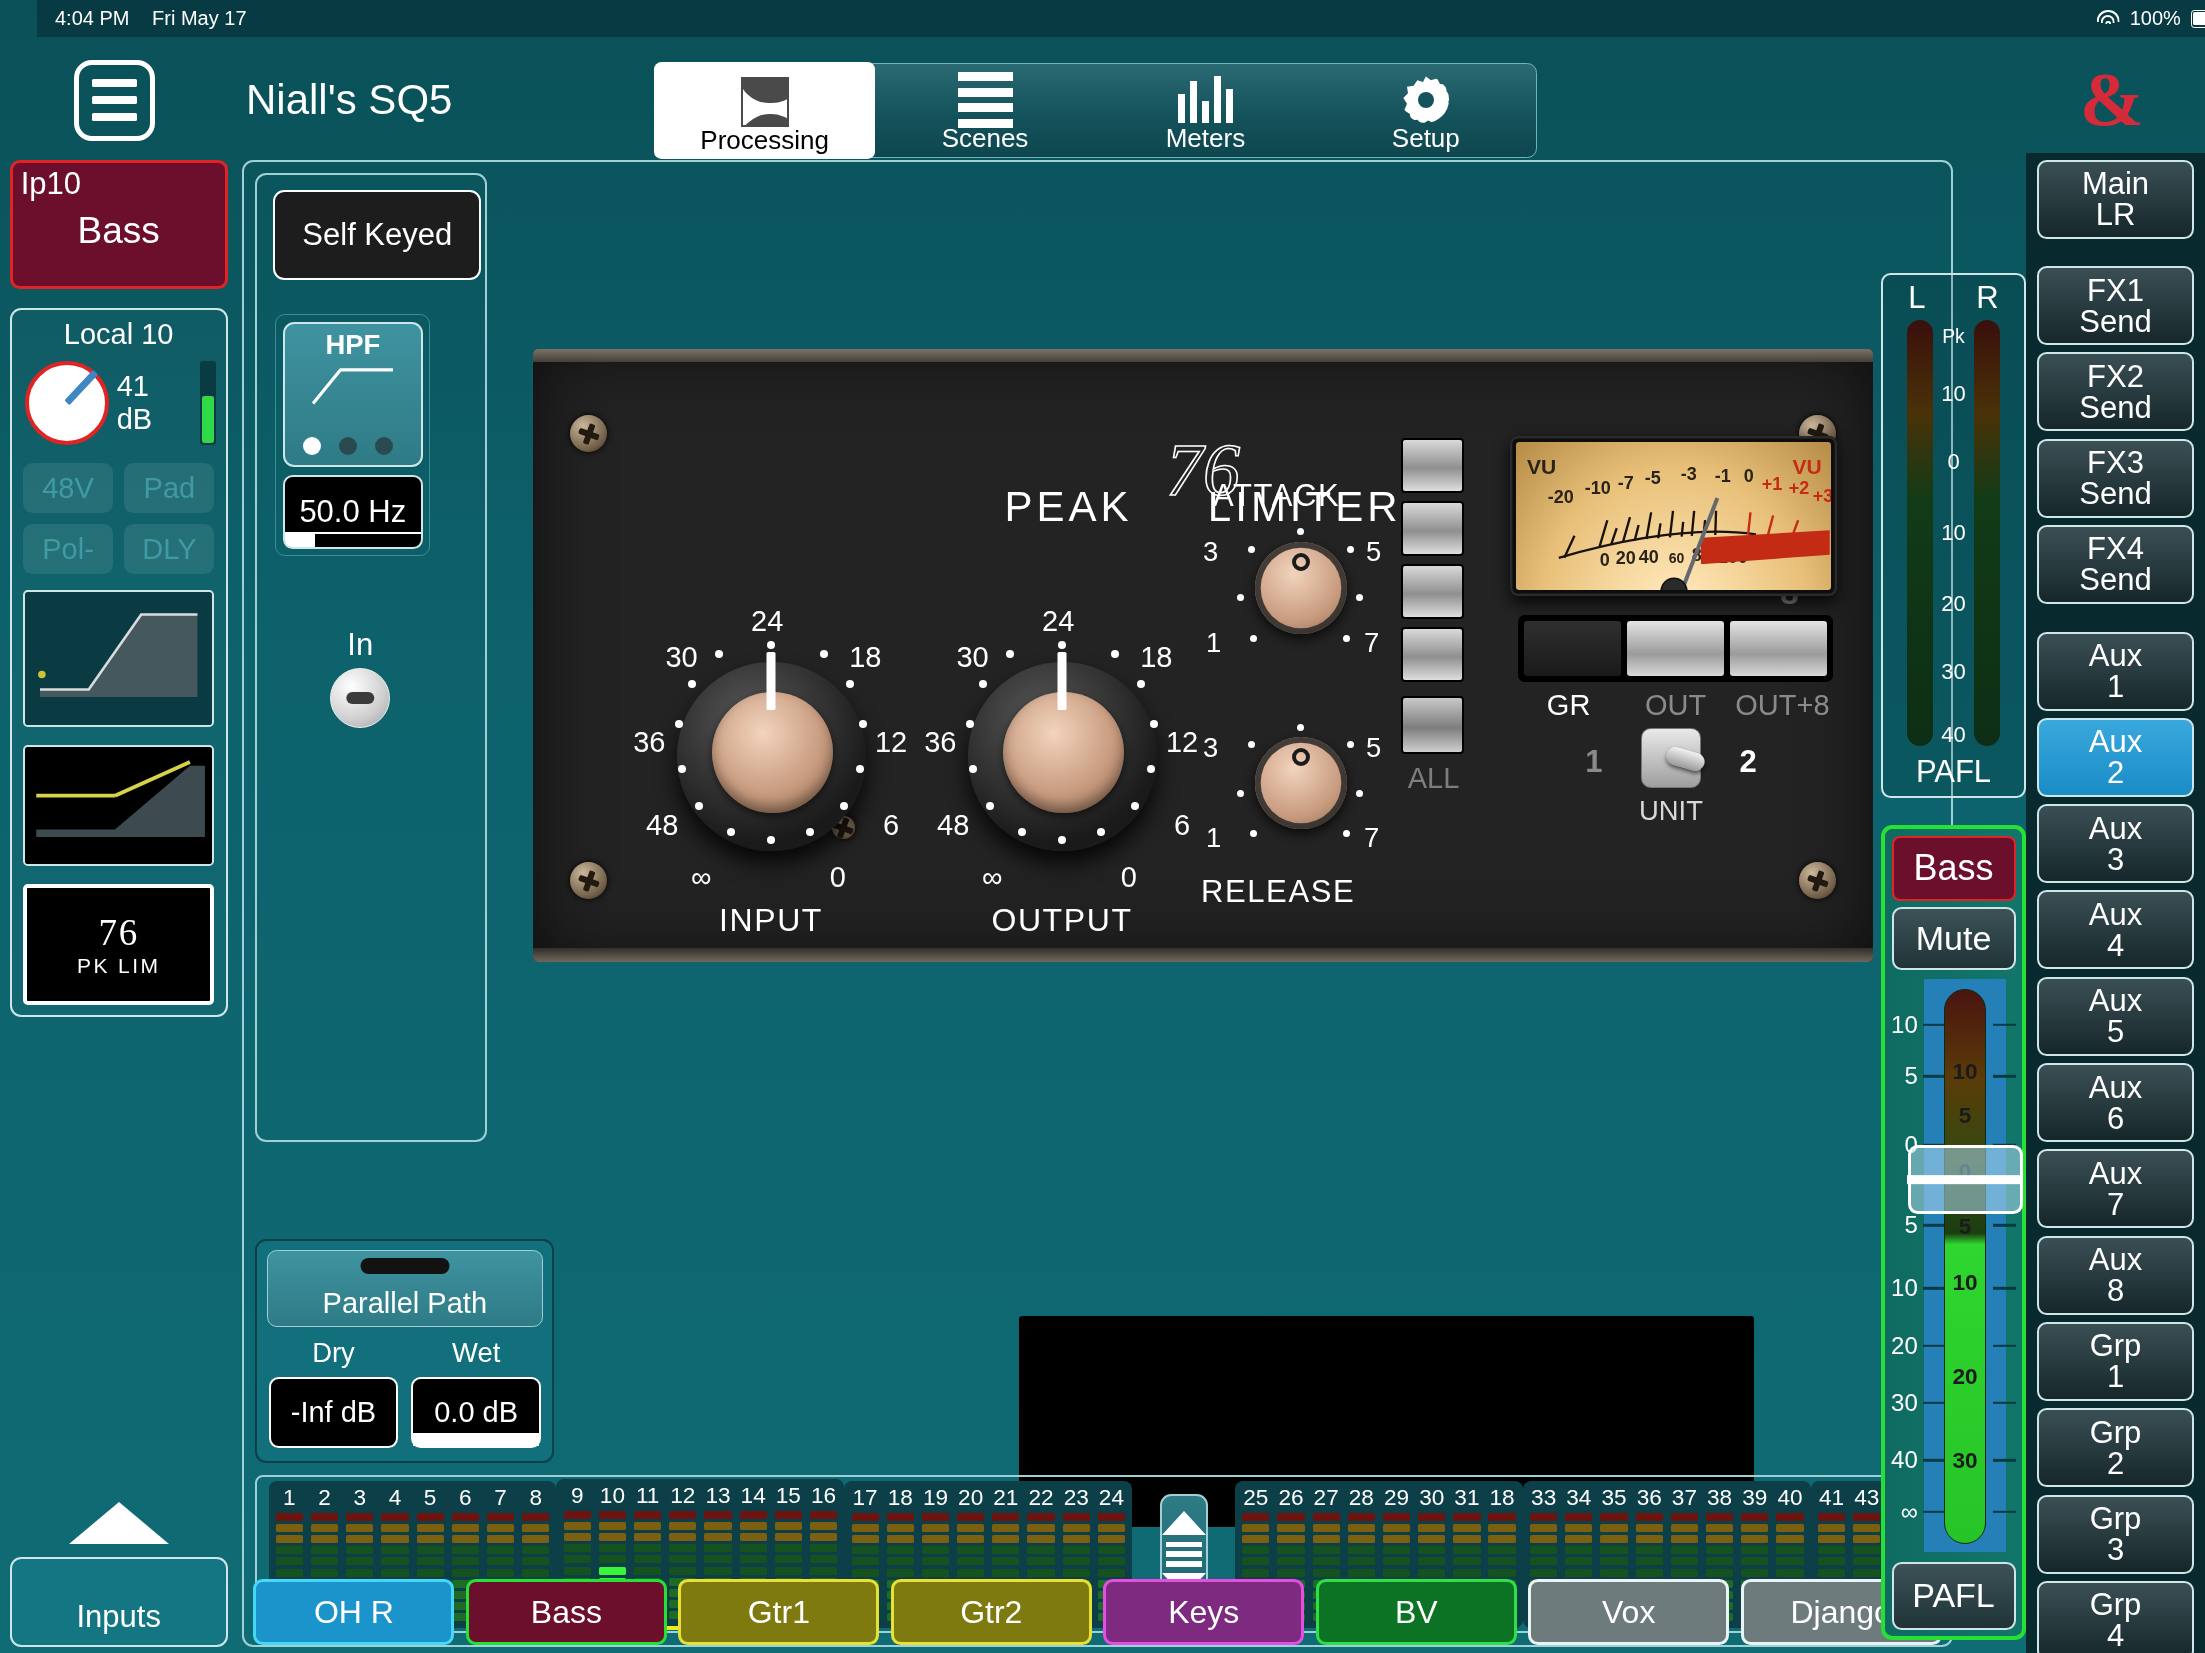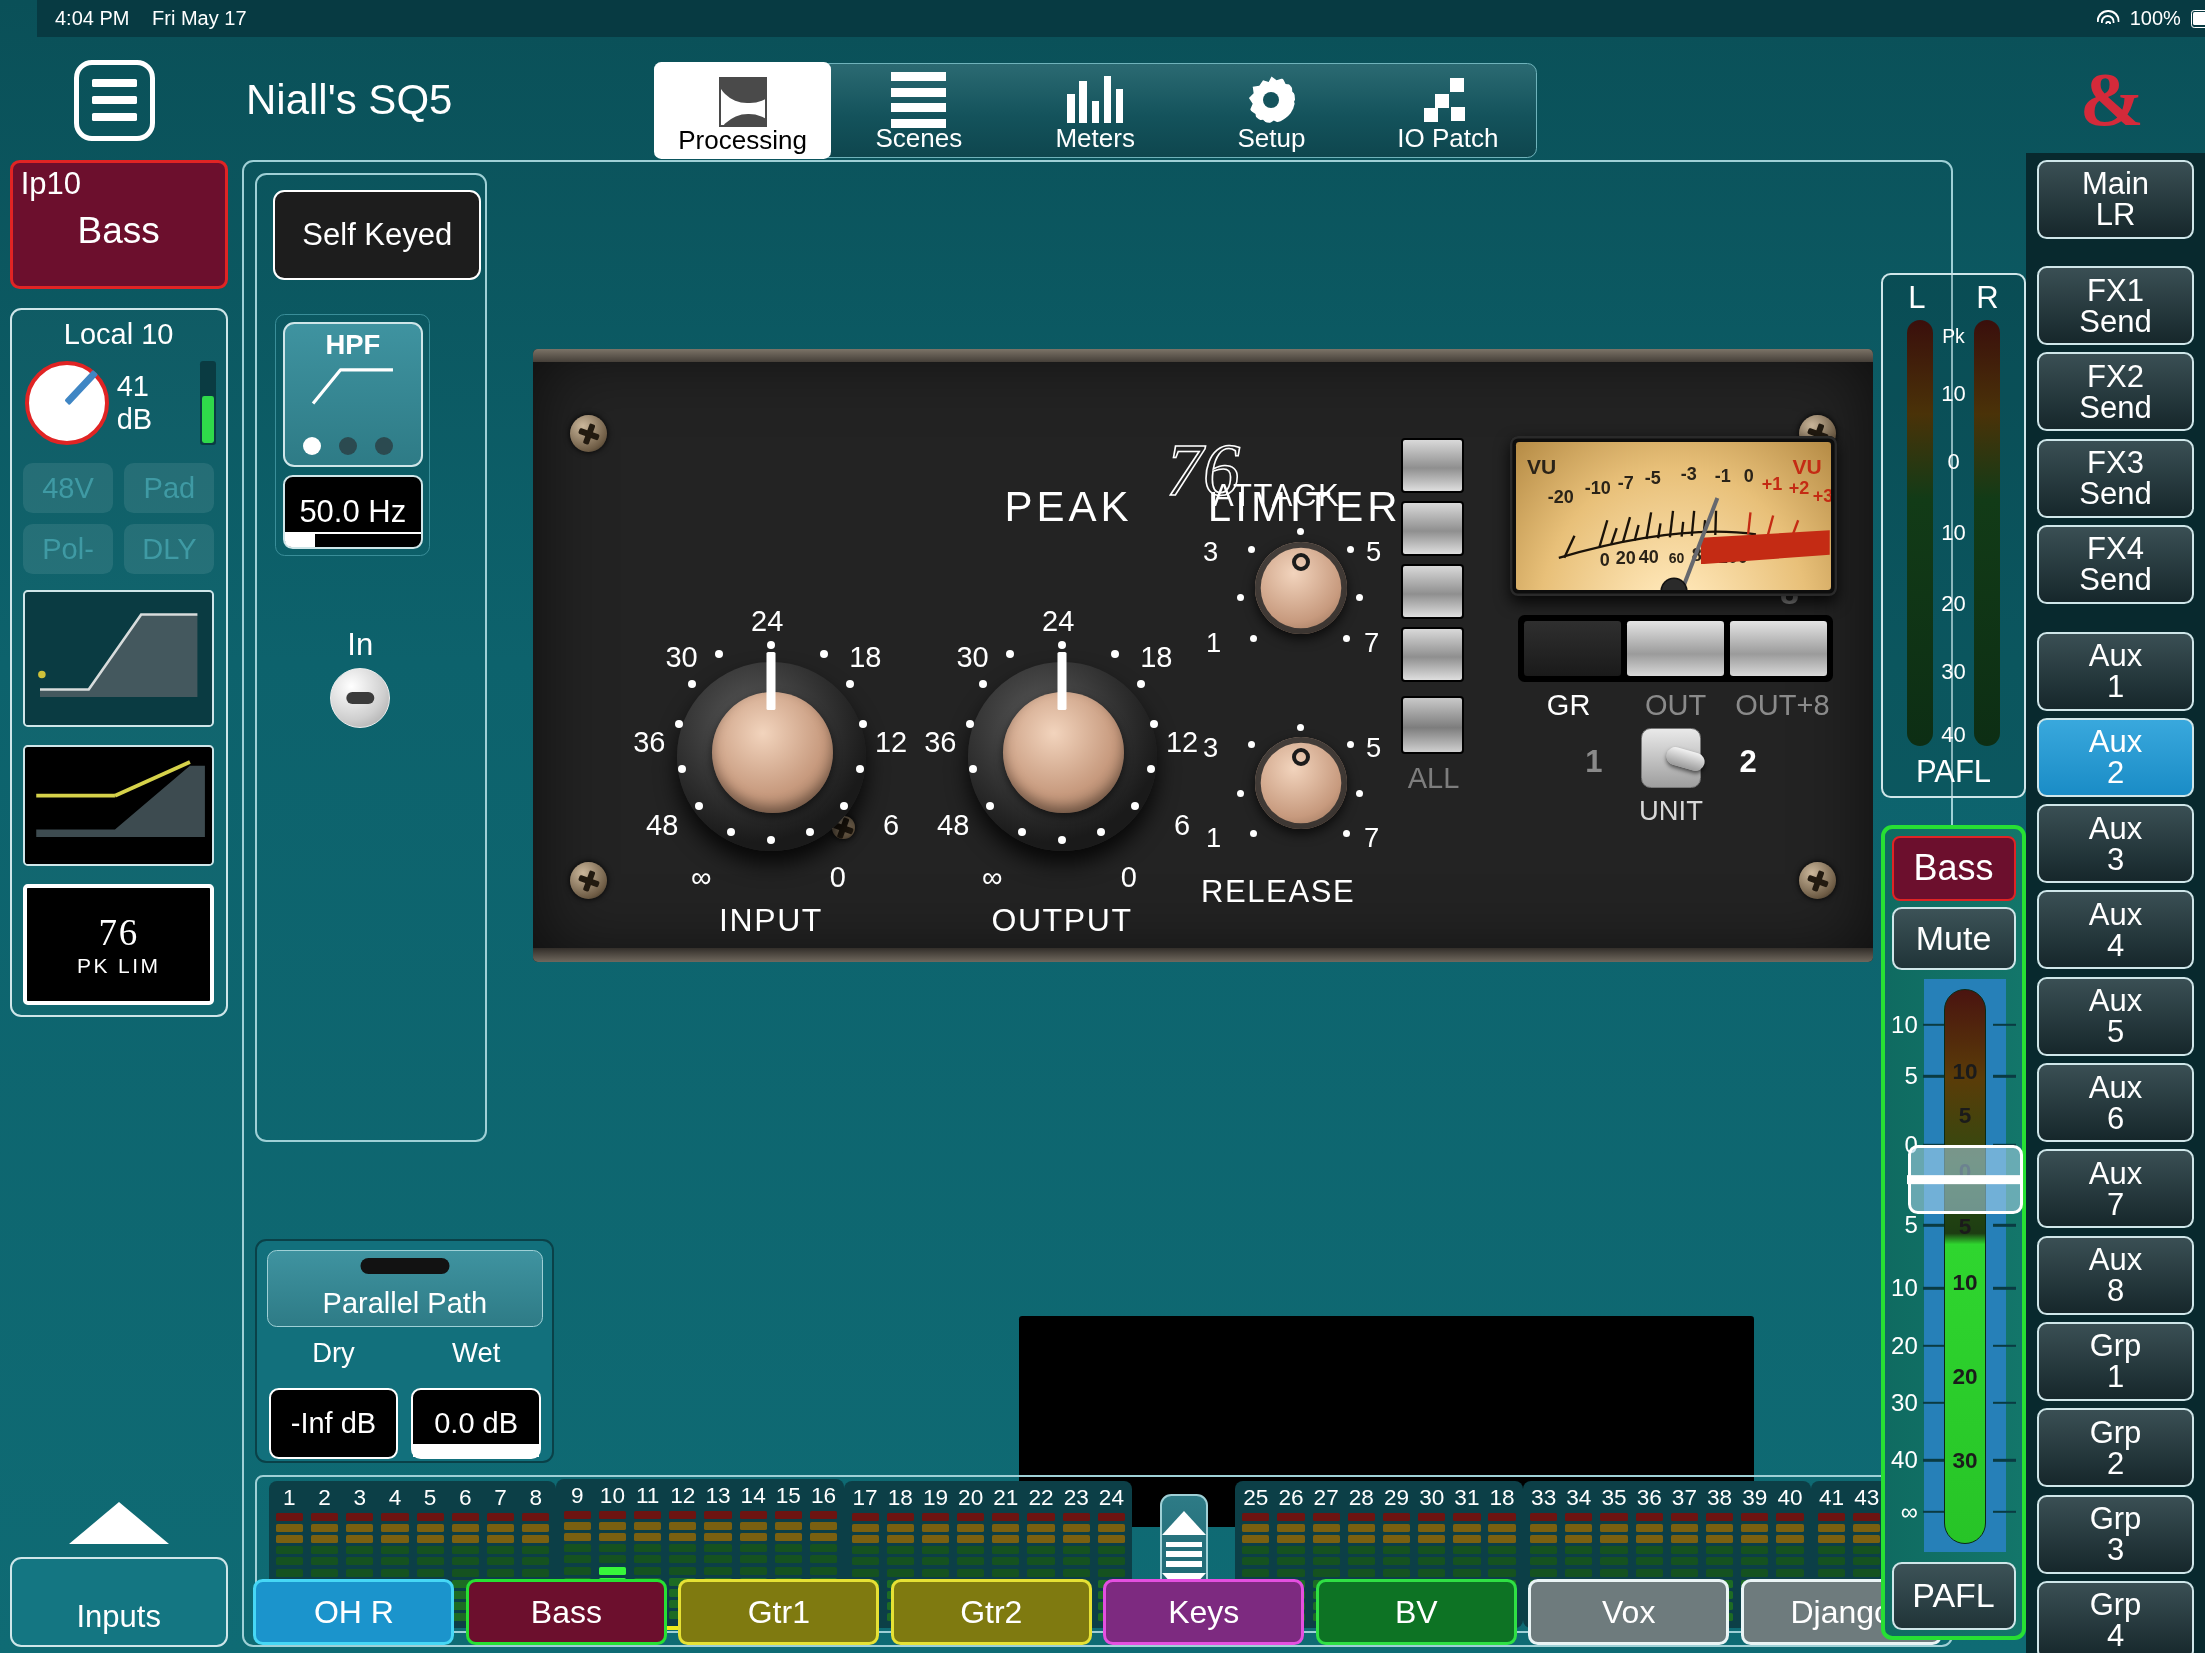--- a/index.html
+++ b/index.html
@@ -132,21 +132,21 @@
 
   .parallel { position:absolute; left:11.3px; bottom:182px; width:299px; height:224px;
      border:2.4px solid #0a4148; border-radius:11.3px; background:#12707c; }
   .pp-head { margin:9.7px; height:77px; background:linear-gradient(180deg,#3f93a0,#2e7b86);
      border:1.6px solid #9fd0d6; border-radius:9.7px; position:relative; color:#fff; font-size:29px;
      display:flex; align-items:flex-end; justify-content:center; padding-bottom:6.5px;}
   .pp-head .grip { position:absolute; left:50%; transform:translateX(-50%); top:6.5px; width:89px; height:16px; background:#121212; border-radius:8px;}
   .pp-cols { display:flex; gap:13px; padding:0 11.3px;}
   .pp-col { flex:1; text-align:center; color:#fff;}
   .pp-col .cl { font-size:27.4px; }
-  .pp-col .cv { margin-top:19px; height:71px; background:#000; border:2.4px solid #fff; border-radius:9.7px;
+  .pp-col .cv { margin-top:8px; height:71px; background:#000; border:2.4px solid #fff; border-radius:9.7px;
      color:#fff; font-size:29px; display:flex; align-items:center; justify-content:center; position:relative;}
   .pp-col .cv .fill { position:absolute; left:0; bottom:0; height:14.5px; background:#fff; border-top:1.6px solid #fff;}
 
   
   .plugin { position:absolute; left:289px; top:187px; width:1340px; height:613px;
      background:#232323; border-radius:4.8px; overflow:hidden;
      box-shadow: inset 0 0 73px rgba(0,0,0,0.65); }
   .plugin::before { content:""; position:absolute; left:0; right:0; top:0; height:13px;
      background:linear-gradient(180deg,#8d8375,#4d463e); opacity:.85;}
   .plugin::after { content:""; position:absolute; left:0; right:0; bottom:0; height:14.5px;
@@ -352,31 +352,20 @@
               <i style="height:34px"></i>
             </span>
         </span>
         <span class="tab-label">Meters</span>
       </div>
       <div class="tab">
         <span class="ticon">
             <span class="ic-gear"></span>
           </span>
         <span class="tab-label">Setup</span>
-      </div>
-      <div class="tab">
-        <span class="ticon">
-          <span class="ic-patch">
-              <i></i>
-              <i></i>
-              <i></i>
-              <i></i>
-            </span>
-        </span>
-        <span class="tab-label">IO Patch</span>
       </div>
     </div>
 
     <div class="amp-logo">&amp;</div>
   </div>
 
   <div class="left-col">
     <div class="ch-name-badge">
       <span class="num">Ip10</span>
       <span class="nm">Bass</span>

